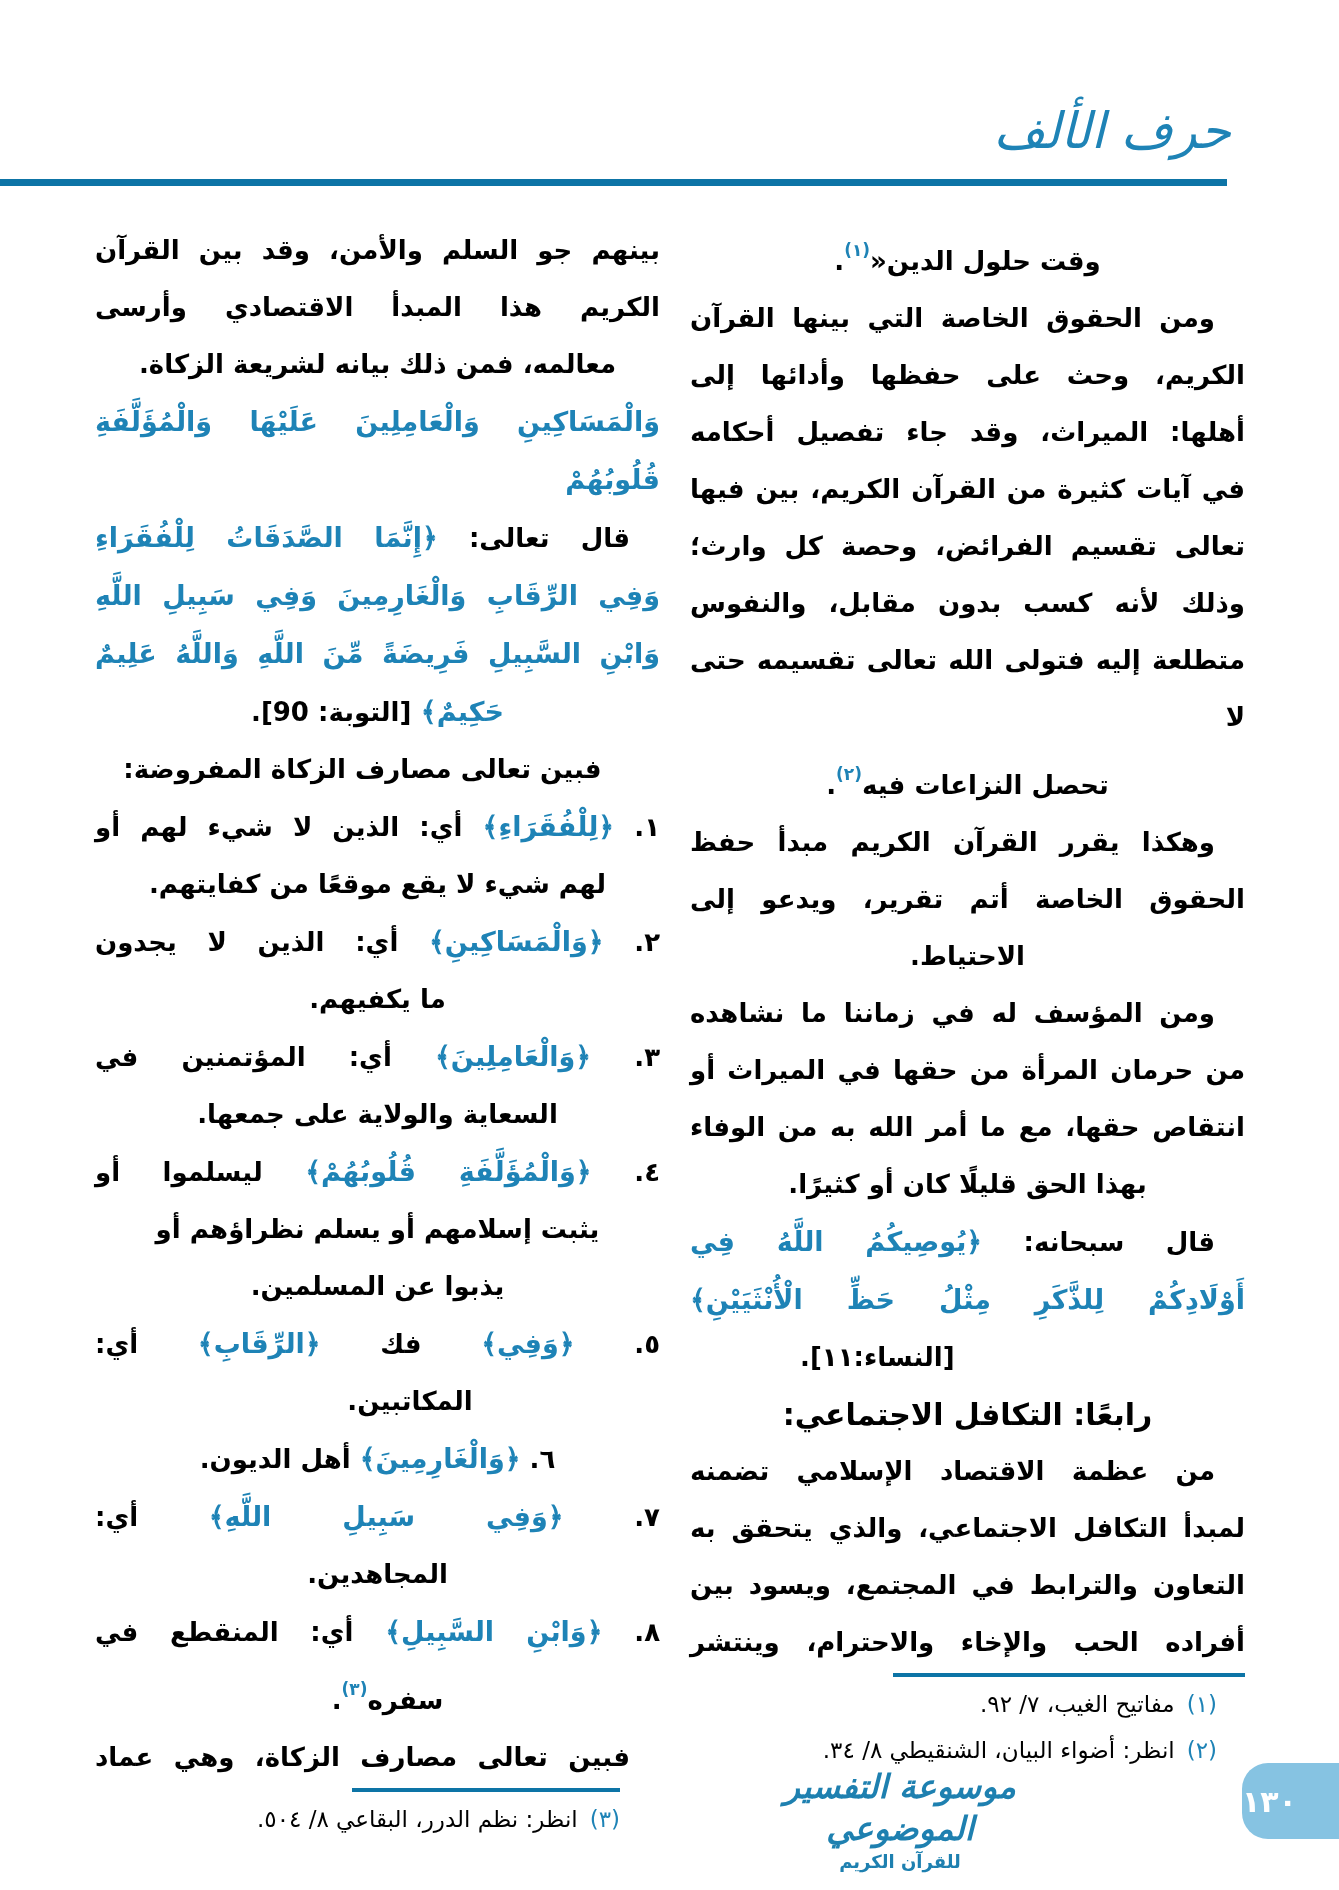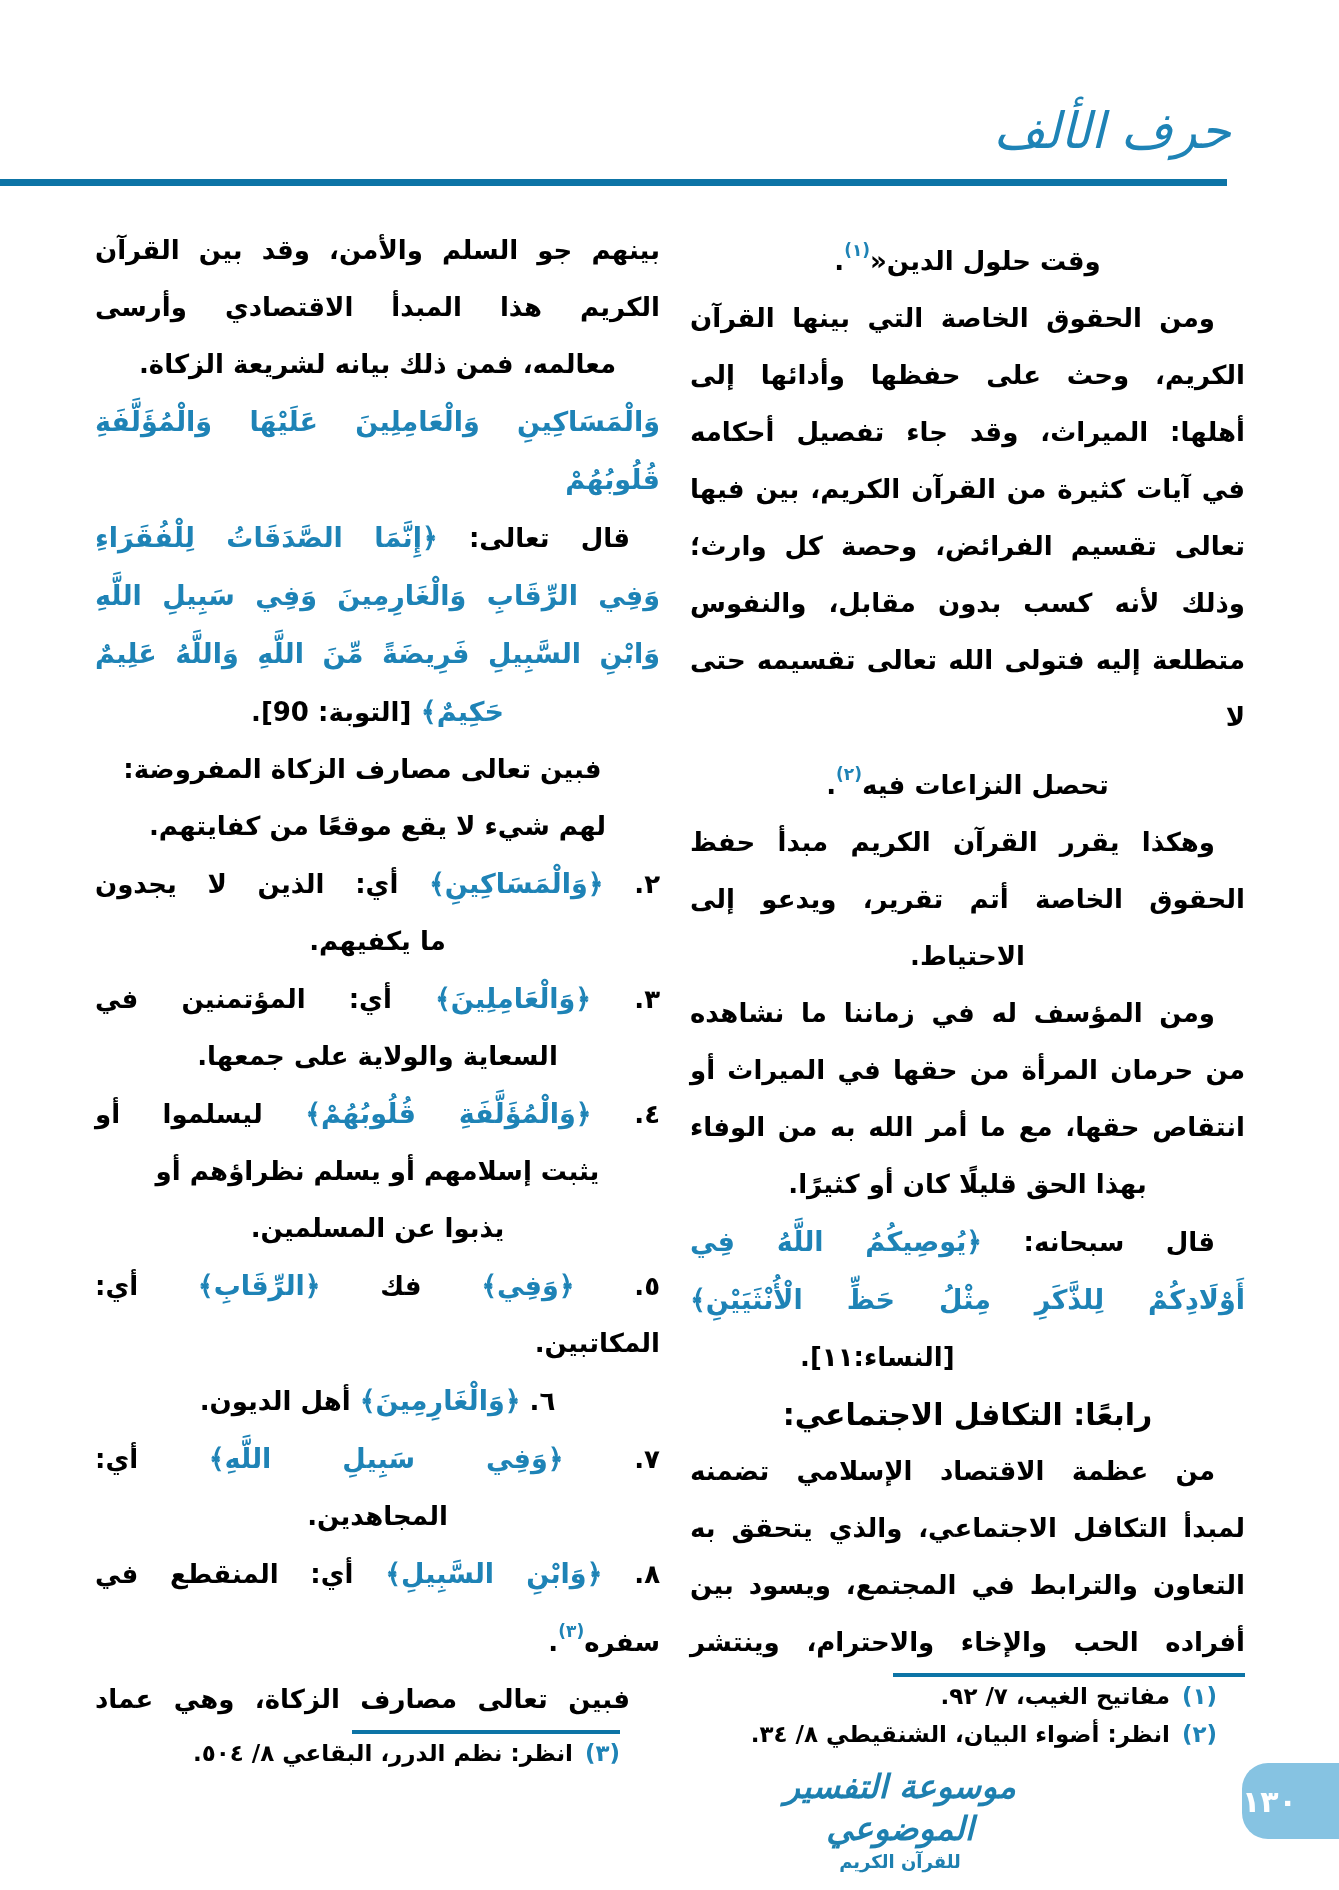--- a/index.html
+++ b/index.html
@@ -26,37 +26,37 @@
   .col{display:block;}
   .col-first{width:555px;}
   .col-second{width:565px;}
   .ln{
     direction:rtl;text-align:center;
     font-size:26px;font-weight:bold;color:var(--ink);
     line-height:57px;min-height:57px;
   }
   .j{text-align:justify;text-align-last:justify;}
   .c{text-align:center;}
-  .l{text-align:right;}
+  .l{text-align:center;}
   .ind{text-indent:30px;}
   .head{color:var(--accent);font-size:30px;}
   .cite{text-align:left;padding-left:110px;}
   .s-k{color:var(--ink);}
   .s-q{color:var(--accent);font-size:27px;}
   .s-fn{color:var(--accent);font-size:17px;vertical-align:14px;font-weight:bold;}
   .s-fnm{color:var(--accent);margin-left:12px;}
   
   .fnblock{margin-top:2px;}
   .fnblock-left{padding-right:40px;}
   .fnrule{height:4px;background:var(--rule);margin-left:auto;}
   .fnrule-first{width:352px;}
   .fnrule-second{width:268px;}
   .fnline{
-    direction:rtl;text-align:right;font-size:23px;font-weight:bold;
-    color:var(--ink);line-height:38px;margin-top:0;
+    direction:rtl;text-align:right;font-size:23px;font-weight:normal;
+    color:var(--ink);line-height:38px;margin-top:8px;
   }
   .fnline-first{padding-right:28px;}
   
   .publisher-logo{
     position:absolute;top:1766px;left:755px;width:290px;
     text-align:center;color:var(--logo);direction:rtl;
   }
   .logo-line1{font-size:33px;font-weight:bold;font-style:italic;line-height:42px;letter-spacing:-1px;}
   .logo-line2{font-size:18px;font-weight:bold;line-height:24px;letter-spacing:1px;}
   .page-badge{
@@ -112,20 +112,21 @@
     <div>
         <div class="ln j"><span class="s-k">بينهم جو السلم والأمن، وقد بين القرآن</span></div>
         <div class="ln j"><span class="s-k">الكريم هذا المبدأ الاقتصادي وأرسى</span></div>
         <div class="ln e"><span class="s-k">معالمه، فمن ذلك بيانه لشريعة الزكاة.</span></div>
         <div class="ln j"><span class="s-q">وَالْمَسَاكِينِ وَالْعَامِلِينَ عَلَيْهَا وَالْمُؤَلَّفَةِ قُلُوبُهُمْ</span></div>
         <div class="ln j ind"><span class="s-k">قال تعالى: </span><span class="s-q">﴿إِنَّمَا الصَّدَقَاتُ لِلْفُقَرَاءِ</span></div>
         <div class="ln j"><span class="s-q">وَفِي الرِّقَابِ وَالْغَارِمِينَ وَفِي سَبِيلِ اللَّهِ</span></div>
         <div class="ln j"><span class="s-q">وَابْنِ السَّبِيلِ فَرِيضَةً مِّنَ اللَّهِ وَاللَّهُ عَلِيمٌ</span></div>
         <div class="ln e"><span class="s-q">حَكِيمٌ﴾ </span><span class="s-k">[التوبة: 90].</span></div>
         <div class="ln e ind"><span class="s-k">فبين تعالى مصارف الزكاة المفروضة:</span></div>
+        <div class="ln j"><span class="s-k">١. </span><span class="s-q">﴿لِلْفُقَرَاءِ﴾</span><span class="s-k"> أي: الذين لا شيء لهم أو</span></div>
         <div class="ln c"><span class="s-k">لهم شيء لا يقع موقعًا من كفايتهم.</span></div>
         <div class="ln j"><span class="s-k">٢. </span><span class="s-q">﴿وَالْمَسَاكِينِ﴾</span><span class="s-k"> أي: الذين لا يجدون</span></div>
         <div class="ln c"><span class="s-k">ما يكفيهم.</span></div>
         <div class="ln j"><span class="s-k">٣. </span><span class="s-q">﴿وَالْعَامِلِينَ﴾</span><span class="s-k"> أي: المؤتمنين في</span></div>
         <div class="ln c"><span class="s-k">السعاية والولاية على جمعها.</span></div>
         <div class="ln j"><span class="s-k">٤. </span><span class="s-q">﴿وَالْمُؤَلَّفَةِ قُلُوبُهُمْ﴾</span><span class="s-k"> ليسلموا أو</span></div>
         <div class="ln c"><span class="s-k">يثبت إسلامهم أو يسلم نظراؤهم أو</span></div>
         <div class="ln c"><span class="s-k">يذبوا عن المسلمين.</span></div>
         <div class="ln j"><span class="s-k">٥. </span><span class="s-q">﴿وَفِي﴾</span><span class="s-k"> فك </span><span class="s-q">﴿الرِّقَابِ﴾</span><span class="s-k"> أي:</span></div>
         <div class="ln l" style="padding-left: 65px;"><span class="s-k">المكاتبين.</span></div>

